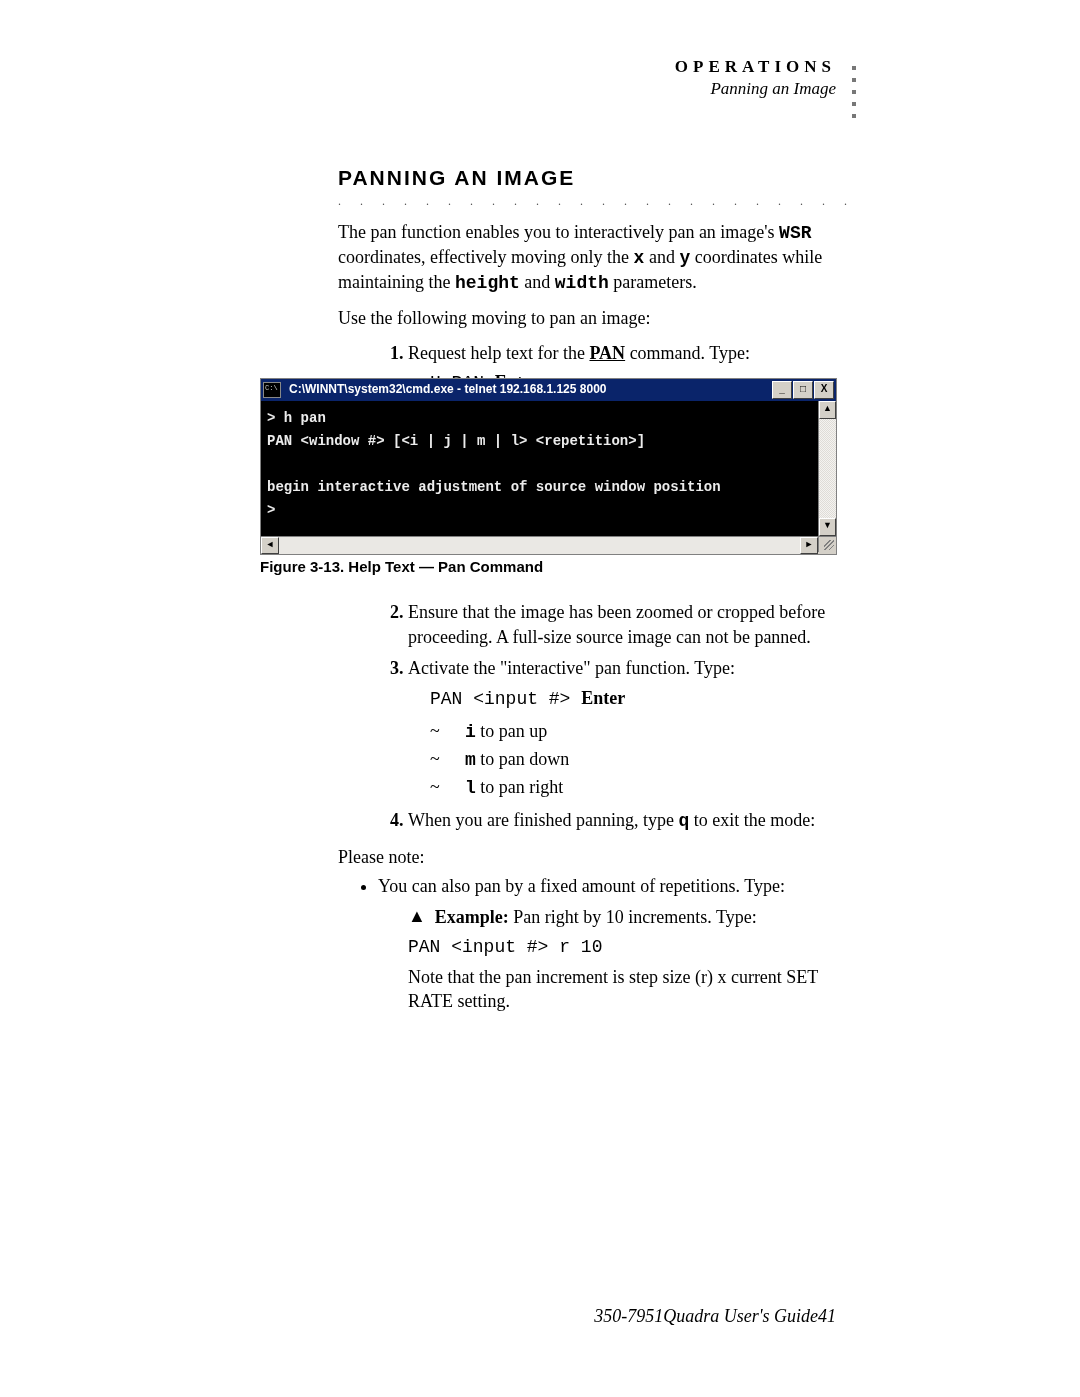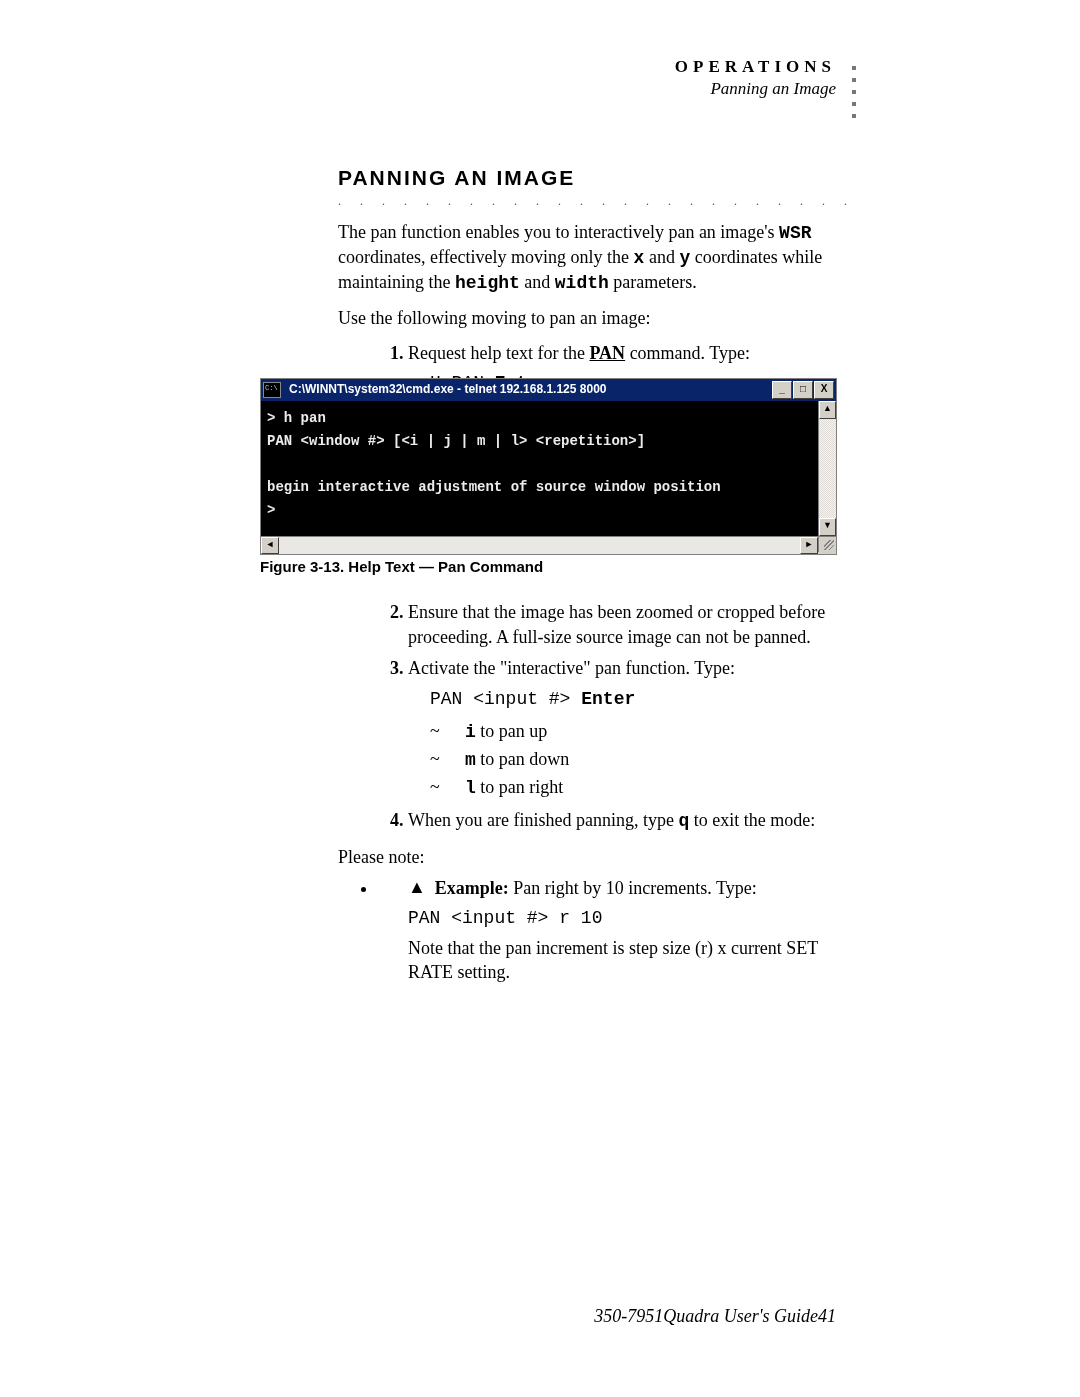--- a/index.html
+++ b/index.html
@@ -81,21 +81,21 @@
     margin-bottom: 6px;
   }
   ol.steps > li::marker {
     font-weight: bold;
   }
   .cmd {
     margin-left: 22px;
     margin-top: 4px;
   }
   .cmd .kb {
-    font-family: Liberation Mono, monospace;
+    font-family: Liberation Serif, serif;
     font-weight: bold;
   }
   ul.tilde {
     list-style: none;
     margin: 6px 0 6px 22px;
     padding: 0;
   }
   ul.tilde li {
     font-size: 18px;
     line-height: 1.5;
@@ -366,20 +366,21 @@
       </li>
       <li>
         <span>When you are finished panning, type </span><span class="mono">q</span><span> to exit the mode:</span>
       </li>
     </ol>
 
     <div class="body-text">Please note:</div>
 
     <ul class="bullets">
       <li>
+        <span>You can also pan by a fixed amount of repetitions.  Type:</span>
         <div class="example-line">
           <span class="tri">▲</span>&nbsp;&nbsp;<b>Example:</b><span>  Pan right by 10 increments.  Type:</span>
         </div>
         <div class="cmd indent-block">
           <span class="mono" style="font-weight:normal">PAN &lt;input #&gt; r 10</span>
         </div>
         <div class="body-text indent-block" style="margin-top:6px">Note that the pan increment is step size (r) x current SET RATE setting.</div>
       </li>
     </ul>
   </div>

